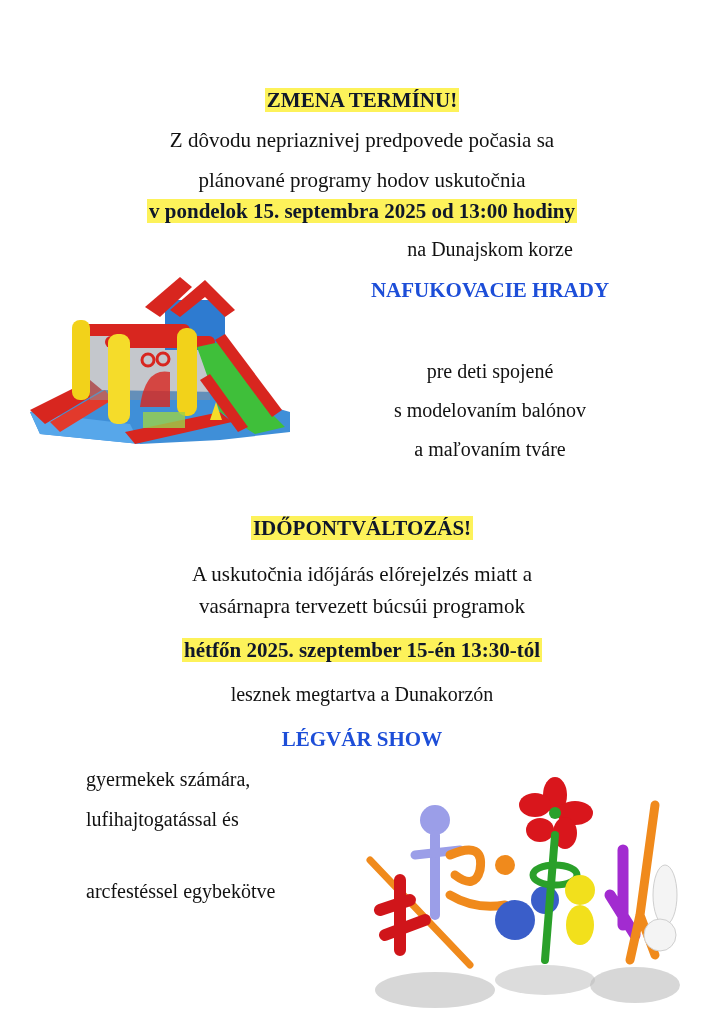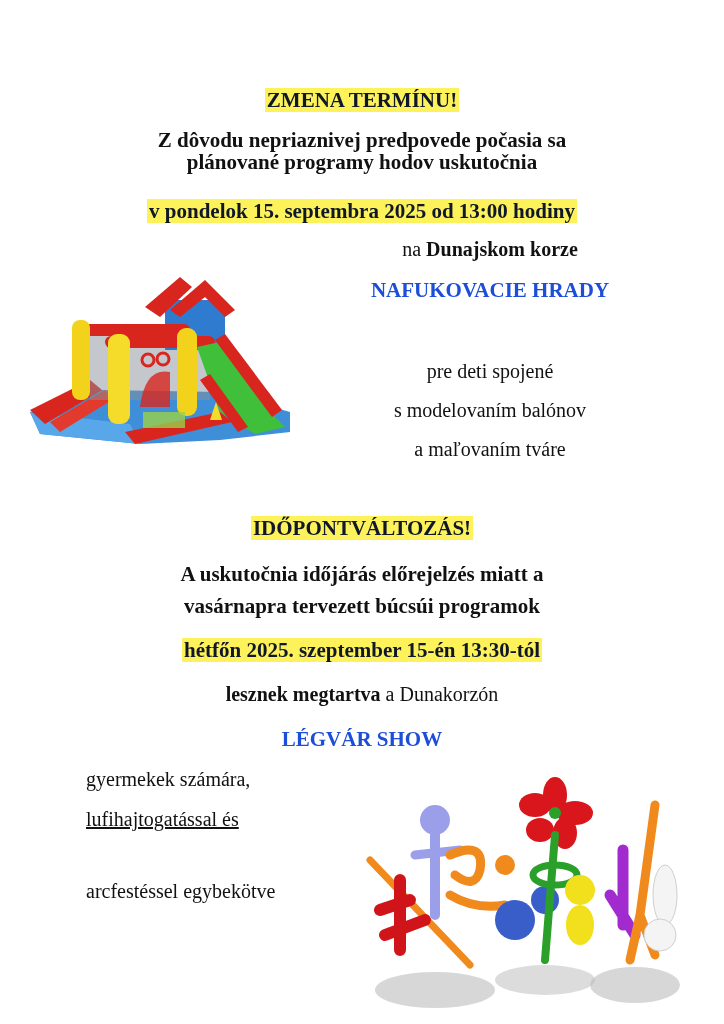--- a/index.html
+++ b/index.html
@@ -1,35 +1,35 @@
 <!DOCTYPE html>
 <html><head>
 <meta charset="utf-8">
 <style>
   html, body { margin:0; padding:0; background:#ffffff; }
   body { width:724px; height:1024px; position:relative; overflow:hidden;
          font-family:"Liberation Serif", "DejaVu Serif", serif; color:#111; }
   .line { position:absolute; left:0; width:724px; text-align:center; white-space:nowrap; }
   .hl { background:#fdf25a; padding:0 2px; color:#0f172a; font-weight:bold; }
-  .bold { font-weight:bold; }
+  .bold { font-weight:normal; }
   .green { color:#1d4ed8; font-weight:bold; }
   .t-head { font-size:21px; }
   .t-body { font-size:21px; }
   .t-reg { font-size:20px;text-align:center; }
   .left { position:absolute; left:86px; text-align:left; white-space:nowrap; font-size:20px; }
   .pic { position:absolute; }
 </style>
 </head>
 <body>
 
 <div class="line t-head" style="top:88px;">
   <span class="hl">ZMENA TERMÍNU!</span>
 </div>
 <div class="line t-body bold" style="top:128px;">Z dôvodu nepriaznivej predpovede počasia sa</div>
-<div class="line t-body bold" style="top:150px;">plánované programy hodov uskutočnia</div>
+<div class="line t-body bold" style="top:168px;">plánované programy hodov uskutočnia</div>
 <div class="line t-head" style="top:199px;">
   <span class="hl">v pondelok 15. septembra 2025 od 13:00 hodiny</span>
 </div>
 <div class="line t-reg" style="top:238px; left:340px; width:300px; text-align:center;">
   <span>na</span>
   <span class="bold">Dunajskom korze</span>
 </div>
 <div class="line t-body green" style="top:278px; left:340px; width:300px;">NAFUKOVACIE HRADY</div>
 <div class="line t-reg" style="top:360px; left:340px; width:300px;">pre deti spojené</div>
 <div class="line t-reg" style="top:399px; left:340px; width:300px;">s modelovaním balónov</div>
@@ -76,21 +76,21 @@
 <div class="line t-body bold" style="top:594px;">vasárnapra tervezett búcsúi programok</div>
 <div class="line t-head" style="top:638px;">
   <span class="hl">hétfőn 2025. szeptember 15-én 13:30-tól</span>
 </div>
 <div class="line t-reg" style="top:683px;">
   <span class="bold">lesznek megtartva</span>
   <span>a Dunakorzón</span>
 </div>
 <div class="line t-body green" style="top:727px;">LÉGVÁR SHOW</div>
 <div class="left" style="top:768px;">gyermekek számára,</div>
-<div class="left" style="top:808px;text-decoration:underline;">lufihajtogatással és</div>
+<div class="left" style="top:808px;">lufihajtogatással és</div>
 <div class="left" style="top:880px;">arcfestéssel egybekötve</div>
 
 <svg class="pic" style="left:355px; top:775px;" width="335" height="245" viewBox="0 0 335 245">
 
   <ellipse cx="80" cy="215" rx="60" ry="18" fill="#bdbdbd" opacity="0.6"></ellipse>
   <ellipse cx="190" cy="205" rx="50" ry="15" fill="#c4c4c4" opacity="0.6"></ellipse>
   <ellipse cx="280" cy="210" rx="45" ry="18" fill="#bdbdbd" opacity="0.6"></ellipse>
 
   <line x1="15" y1="85" x2="115" y2="190" stroke="#f08a1c" stroke-width="7" stroke-linecap="round"></line>
 

